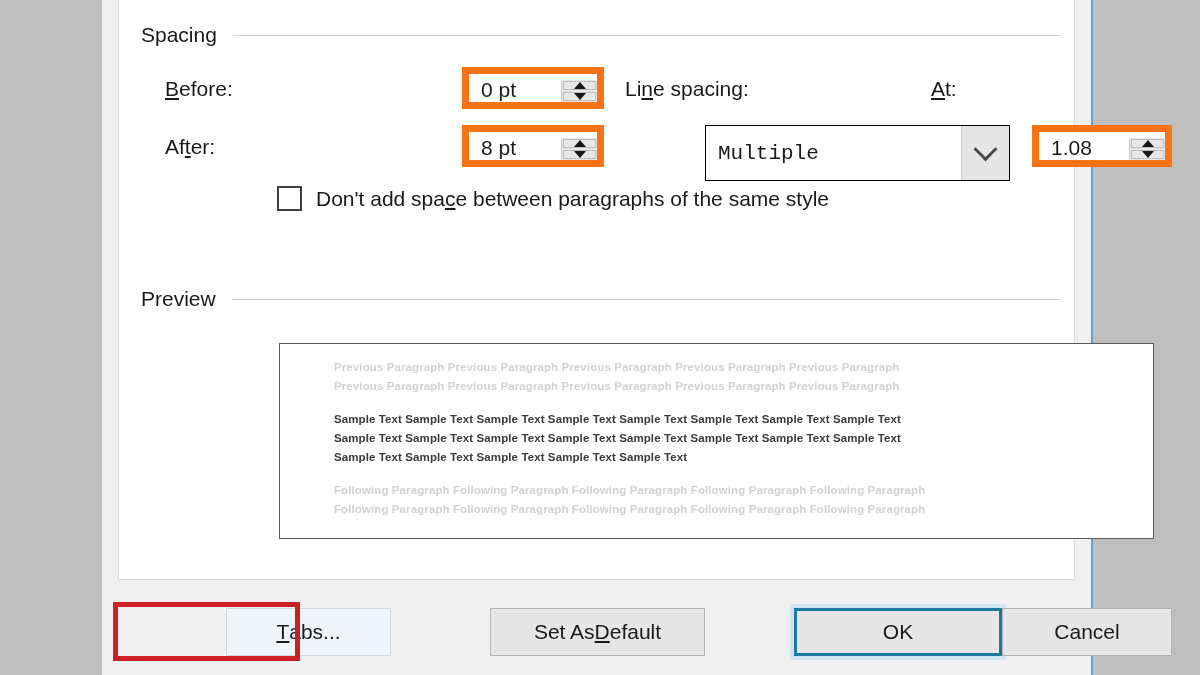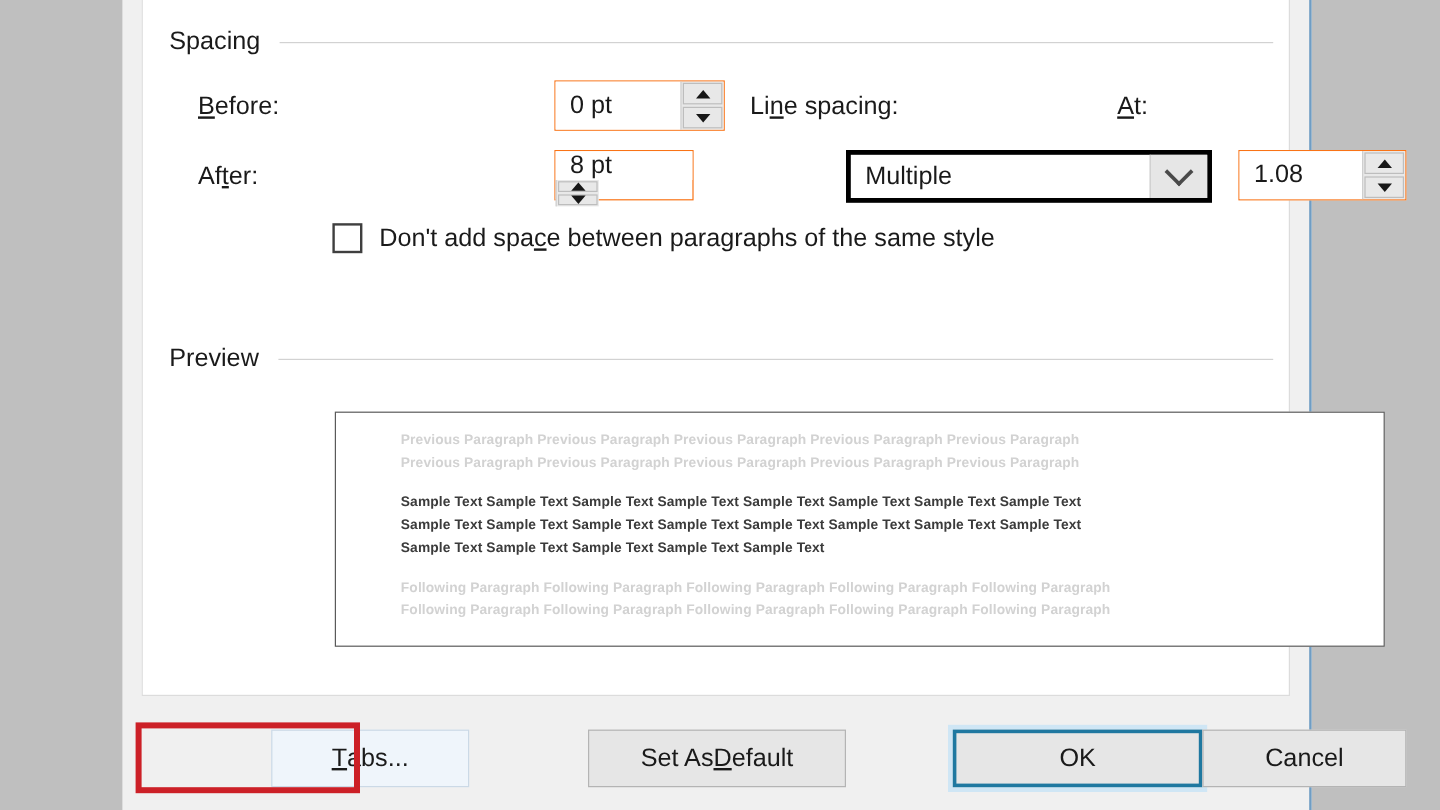--- a/index.html
+++ b/index.html
@@ -77,23 +77,24 @@
   #label-before      { left: 46px;  top: 86px; }
   #label-after       { left: 46px;  top: 144px; }
   #label-linespacing { left: 506px; top: 86px; }
   #label-at          { left: 812px; top: 86px; }
 
   
   .spinbox {
     position: absolute;
     display: flex;
     background: #ffffff;
-    border: 1px solid #f97316;
+    border: 7px solid #f97316;
     box-sizing: border-box;
     height: 42px;
+    align-items: flex-end;
   }
   .spinbox .sb-value {
     flex: 1;
     display: flex;
     align-items: center;
     padding-left: 12px;
     font-size: 21px;
     color: #1a1a1a;
     background: #ffffff;
   }
@@ -117,34 +118,35 @@
   }
   .arrow-up, .arrow-down {
     width: 0; height: 0;
     border-left: 6px solid transparent;
     border-right: 6px solid transparent;
   }
   .arrow-up   { border-bottom: 7px solid #171717; }
   .arrow-down { border-top: 7px solid #171717; }
 
   #spin-before { left: 343px; top: 76px; width: 142px; }
-  #spin-after  { left: 343px; top: 134px; width: 116px; flex-direction: column; }
+  #spin-after  { left: 343px; top: 134px; width: 142px; }
   #spin-at     { left: 913px; top: 134px; width: 140px; }
 
   
   .combobox {
     position: absolute;
     left: 586px;
     top: 134px;
     width: 305px;
-    height: 44px;
-    display: flex;
-    background: #ffffff;
-    border: 4px solid #000000;
-    box-sizing: border-box;
+    height: 56px;
+    display: flex;
+    background: #ffffff;
+    border: 1px solid #000000;
+    box-sizing: border-box;
+    font-family: Liberation Mono, monospace;
   }
   .combobox .cb-value {
     flex: 1;
     display: flex;
     align-items: center;
     padding-left: 12px;
     font-size: 21px;
     color: #1a1a1a;
   }
   .combobox .cb-arrow {

